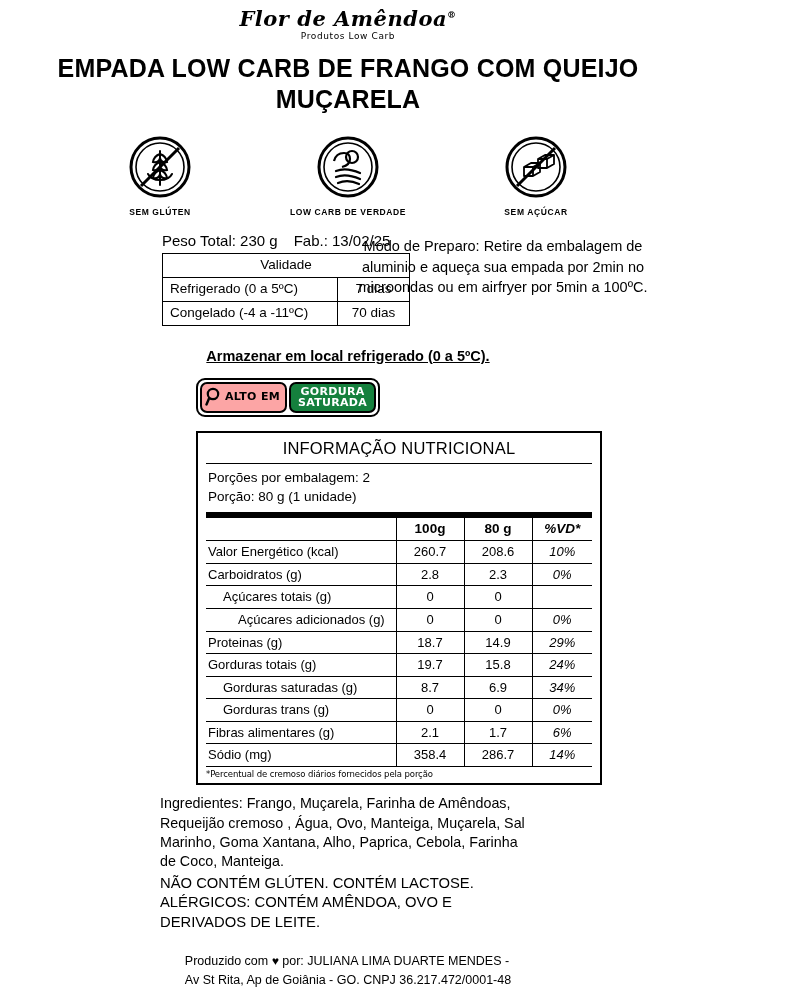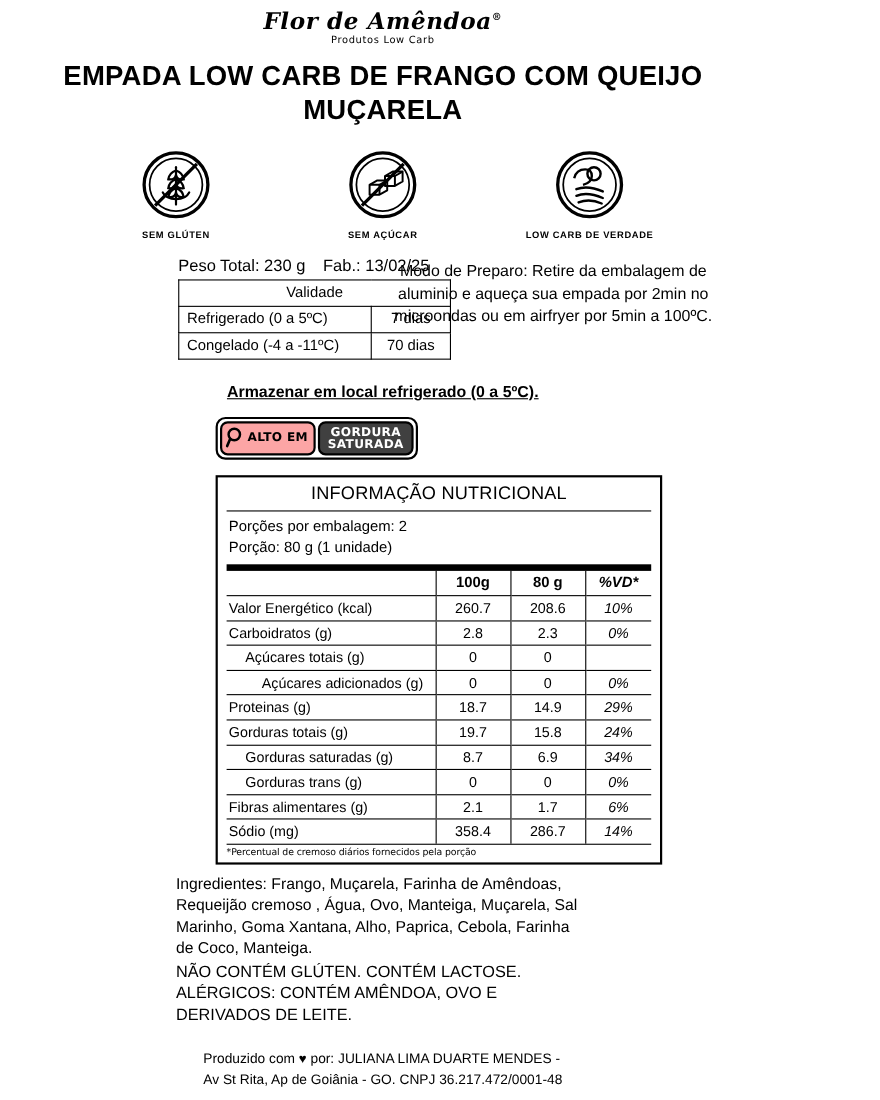--- a/index.html
+++ b/index.html
@@ -134,21 +134,21 @@
   }
   .seal-part {
     display: flex;
     align-items: center;
     border: 2px solid #000;
     border-radius: 7px;
     padding: 1px 5px 1px 3px;
   }
   .seal-part.alto { background: #fca5a5; color: #000; gap: 2px; }
   .seal-part.dark {
-    background: #404040; color: #fff;
+    background: #15803d; color: #fff;
     border-color: #000;
     margin-left: 2px;
     padding: 2px 7px;
   }
   .seal-text {
     font-family: "DejaVu Sans", sans-serif;
     font-weight: bold;
     font-size: 11px;
     letter-spacing: .3px;
     line-height: 1.05;
@@ -283,51 +283,51 @@
         </svg>
       </div>
       <div class="badge-label">SEM GLÚTEN</div>
     </div>
 
     <div class="badge">
       <div class="badge-ico">
         <svg width="64" height="64" viewBox="0 0 64 64">
           <circle cx="32" cy="32" r="29" fill="none" stroke="#000" stroke-width="3"></circle>
           <circle cx="32" cy="32" r="24" fill="none" stroke="#000" stroke-width="1.6"></circle>
+          <circle cx="36" cy="22" r="6" fill="none" stroke="#000" stroke-width="2.2"></circle>
+          <path d="M18 26 q2 -8 10 -8 q6 0 6 6 q0 6 -8 8" fill="none" stroke="#000" stroke-width="2.2"></path>
+          <g fill="none" stroke="#000" stroke-width="2.2" stroke-linecap="round">
+            <path d="M20 36 q10 -4 24 2"></path>
+            <path d="M20 42 q10 -4 24 2"></path>
+            <path d="M22 48 q10 -4 21 1"></path>
+          </g>
+        </svg>
+      </div>
+      <div class="badge-label">LOW CARB DE VERDADE</div>
+    </div>
+
+    <div class="badge">
+      <div class="badge-ico">
+        <svg width="64" height="64" viewBox="0 0 64 64">
+          <circle cx="32" cy="32" r="29" fill="none" stroke="#000" stroke-width="3"></circle>
+          <circle cx="32" cy="32" r="24" fill="none" stroke="#000" stroke-width="1.6"></circle>
           <g fill="none" stroke="#000" stroke-width="1.8" stroke-linejoin="round">
             <path d="M20 32 l7-4 l9 0 l0 9 l-7 4 l-9 0 z"></path>
             <path d="M20 32 l9 0 l0 9"></path>
             <path d="M29 32 l7-4"></path>
             <path d="M34 24 l7-4 l9 0 l0 9 l-7 4 l-9 0 z"></path>
             <path d="M34 24 l9 0 l0 9"></path>
             <path d="M43 24 l7-4"></path>
           </g>
           <line x1="13" y1="51" x2="51" y2="13" stroke="#000" stroke-width="3"></line>
         </svg>
       </div>
       <div class="badge-label">SEM AÇÚCAR</div>
     </div>
 
-    <div class="badge">
-      <div class="badge-ico">
-        <svg width="64" height="64" viewBox="0 0 64 64">
-          <circle cx="32" cy="32" r="29" fill="none" stroke="#000" stroke-width="3"></circle>
-          <circle cx="32" cy="32" r="24" fill="none" stroke="#000" stroke-width="1.6"></circle>
-          <circle cx="36" cy="22" r="6" fill="none" stroke="#000" stroke-width="2.2"></circle>
-          <path d="M18 26 q2 -8 10 -8 q6 0 6 6 q0 6 -8 8" fill="none" stroke="#000" stroke-width="2.2"></path>
-          <g fill="none" stroke="#000" stroke-width="2.2" stroke-linecap="round">
-            <path d="M20 36 q10 -4 24 2"></path>
-            <path d="M20 42 q10 -4 24 2"></path>
-            <path d="M22 48 q10 -4 21 1"></path>
-          </g>
-        </svg>
-      </div>
-      <div class="badge-label">LOW CARB DE VERDADE</div>
-    </div>
-
   </div>
 
   <div class="strip">
     <div class="strip-left">
       <div class="weight-line">
         <span>Peso Total: 230 g</span><span class="gap"></span><span>Fab.: 13/02/25</span>
       </div>
       <table class="validade">
         <tbody>
             <tr>

